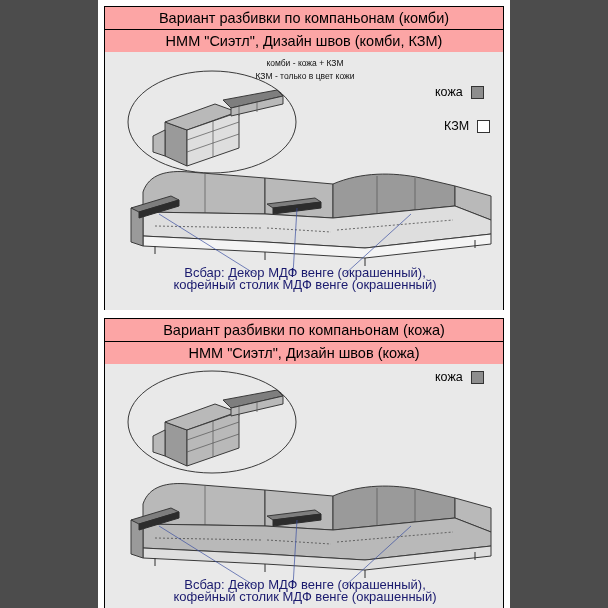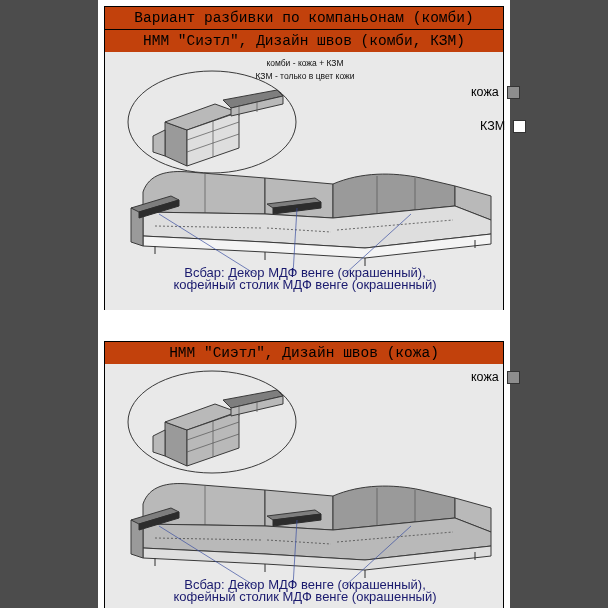--- a/index.html
+++ b/index.html
@@ -37,23 +37,22 @@
     position: absolute;
     left: 6px;
     width: 400px;
     border: 1px solid #000;
     box-sizing: border-box;
     height: 24px;
     line-height: 23px;
     text-align: center;
     font-size: 14.5px;
     color: #000;
-    background: #c2410c;
+    background: #fca5a5;
     white-space: nowrap;
-    font-family: Liberation Mono, monospace;
   }
   .title-box.sub {
     height: 24px;
     font-size: 14.5px;
   }
 
   
   .panel {
     position: absolute;
     left: 6px;
@@ -71,21 +70,20 @@
     color: #111;
     white-space: nowrap;
   }
   .legend-row {
     position: absolute;
     display: flex;
     align-items: center;
     gap: 8px;
     font-size: 12.5px;
     color: #000;
-    margin-left: 36px;
   }
   .swatch {
     width: 11px; height: 11px;
     border: 1px solid #333;
     display: inline-block;
   }
   .sw-dark { background: #8d8d8d; }
   .sw-light { background: #ffffff; }
 
   .callout {
@@ -182,20 +180,21 @@
 
       <path class="lead" d="M44 66 L140 126"></path>
       <path class="lead" d="M182 60 L178 126"></path>
       <path class="lead" d="M296 66 L230 126"></path>
     </svg>
 
     <div class="callout" style="left:0; top:212px; width:400px;">Всбар: Декор МДФ венге (окрашенный),</div>
     <div class="callout" style="left:0; top:224px; width:400px;">кофейный столик МДФ венге (окрашенный)</div>
   </div>
 
+  <div class="title-box" style="top:318px;">Вариант разбивки по компаньонам (кожа)</div>
   <div class="title-box sub" style="top:341px;">НММ "Сиэтл", Дизайн швов (кожа)</div>
 
   <div class="panel" style="top:364px; height:244px;">
 
     <div class="legend-row" style="left:330px; top:6px;">
       <span>кожа</span>
       <span class="swatch sw-dark"></span>
     </div>
 
     <svg width="170" height="105" viewBox="0 0 170 105" style="position:absolute; left:22px; top:6px;">

